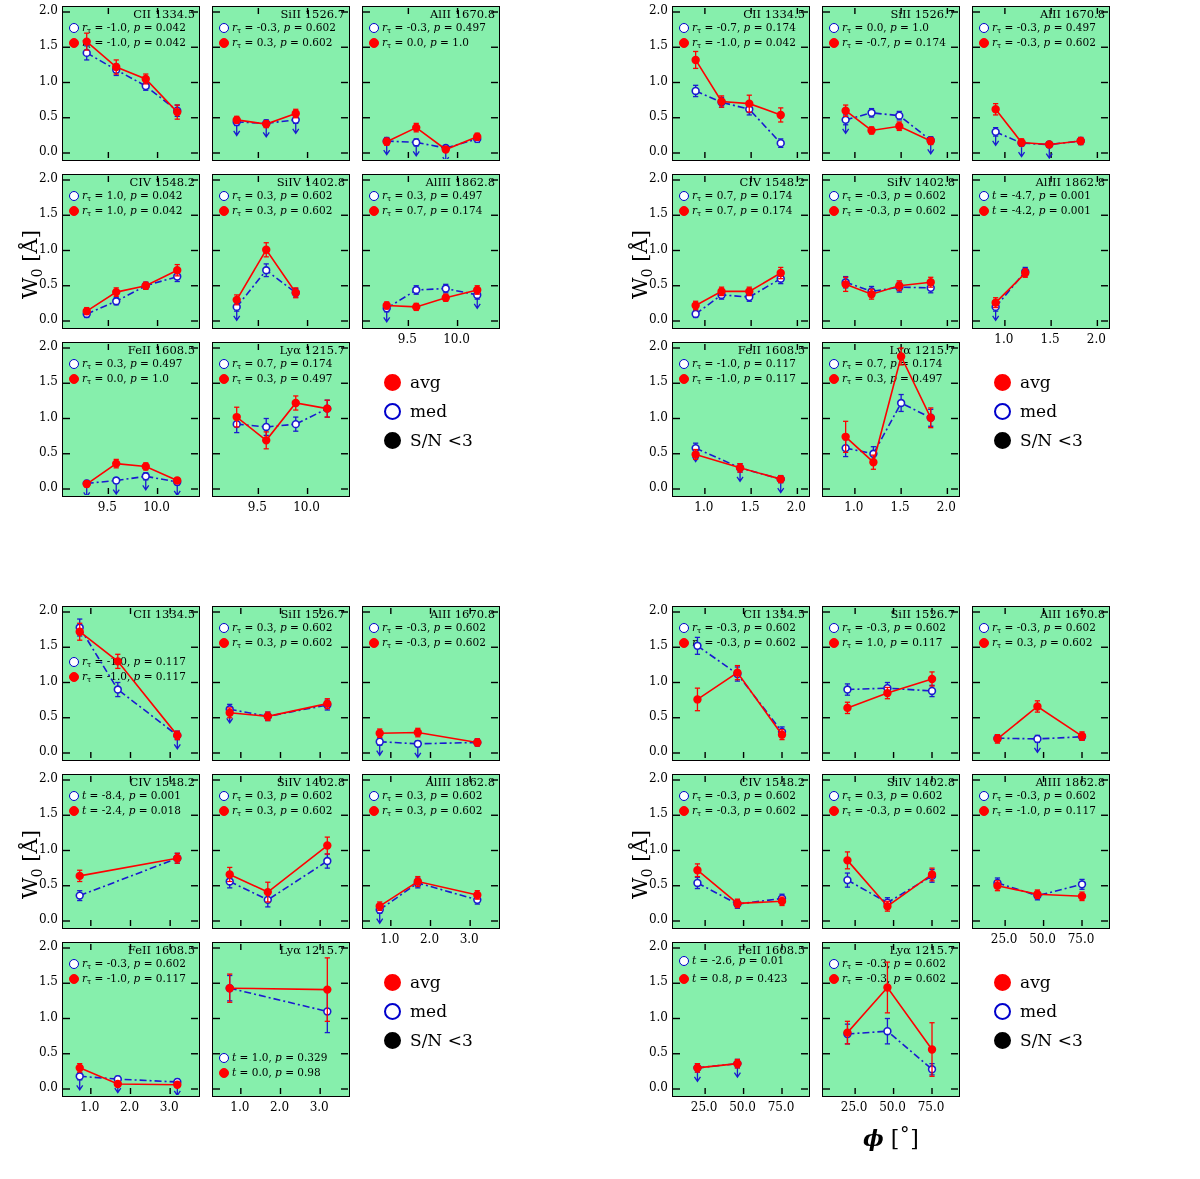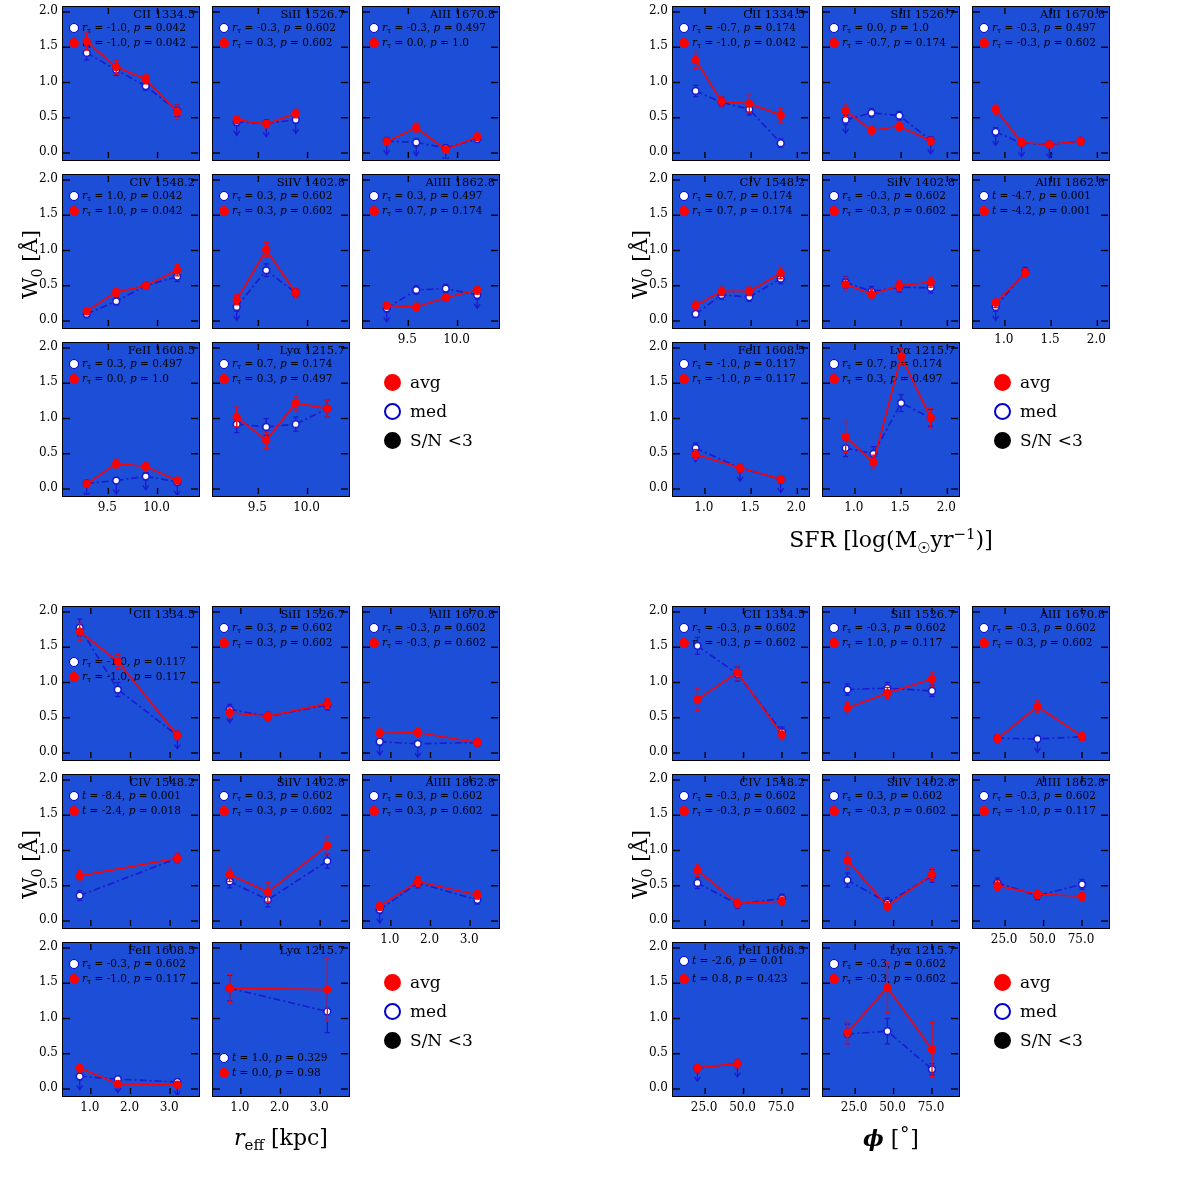--- a/index.html
+++ b/index.html
@@ -1,20 +1,20 @@
 <!DOCTYPE html>
 <html><head>
 <meta charset="utf-8">
 <style>
   html,body{margin:0;padding:0;background:#ffffff;}
   body{width:1200px;height:1179px;font-family:"DejaVu Serif",serif;color:#000;}
   #root{position:relative;width:1200px;height:1179px;}
 
   .quad{position:absolute;}
-  .panel{position:absolute;box-sizing:border-box;border:1.6px solid #000;background:#1d4ed8;}
+  .panel{position:absolute;box-sizing:border-box;border:1.6px solid #000;background:#86efac;}
   .panel svg{display:block;}
 
   .ptitle{
     position:absolute;right:4px;top:1px;font-size:11.5px;line-height:12px;
     font-family:"DejaVu Serif",serif;color:#000;white-space:nowrap;
   }
   .stat{
     position:absolute;font-size:10.5px;line-height:12px;white-space:nowrap;
     font-family:"DejaVu Serif",serif;
   }
@@ -988,21 +988,20 @@
           <line x1="107.7293233082707" x2="107.7293233082707" y1="84.66499999999999" y2="64.92500000000001" stroke="#ff0000" stroke-width="1.3"></line>
           <line x1="105.1293233082707" x2="110.32932330827069" y1="84.66499999999999" y2="84.66499999999999" stroke="#ff0000" stroke-width="1.3"></line>
           <line x1="105.1293233082707" x2="110.32932330827069" y1="64.92500000000001" y2="64.92500000000001" stroke="#ff0000" stroke-width="1.3"></line>
           <circle cx="107.7293233082707" cy="74.795" r="3.4" stroke="#ff0000" stroke-width="1.6" fill="#ff0000"></circle>
         </svg>
       </div>
       <div class="xtick" style="left: 827.895px; top: 500px; width: 52px;">1.0</div>
       <div class="xtick" style="left: 874.135px; top: 500px; width: 52px;">1.5</div>
       <div class="xtick" style="left: 920.376px; top: 500px; width: 52px;">2.0</div>
       <div class="ylabel" style="left: 628px; top: 298.5px;">W<sub>0</sub> [Å]</div>
-      <div class="xlabel" style="left: 632px; width: 518px; top: 525px;">SFR [log(M<sub>☉</sub>yr<sup>−1</sup>)]</div>
       <div class="legend" style="left: 994px; top: 372px;">
         <div class="row">
           <div class="dot-avg"></div>
           <span>avg</span>
         </div>
         <div class="row">
           <div class="dot-med"></div>
           <span>med</span>
         </div>
         <div class="row">
@@ -1414,21 +1413,20 @@
           <line x1="114.31935483870969" x2="114.31935483870969" y1="78.32000000000001" y2="14.870000000000005" stroke="#ff0000" stroke-width="1.3"></line>
           <line x1="111.71935483870969" x2="116.91935483870968" y1="78.32000000000001" y2="78.32000000000001" stroke="#ff0000" stroke-width="1.3"></line>
           <line x1="111.71935483870969" x2="116.91935483870968" y1="14.870000000000005" y2="14.870000000000005" stroke="#ff0000" stroke-width="1.3"></line>
           <circle cx="114.31935483870969" cy="46.595" r="3.4" stroke="#ff0000" stroke-width="1.6" fill="#ff0000"></circle>
         </svg>
       </div>
       <div class="xtick" style="left: 213.823px; top: 1100px; width: 52px;">1.0</div>
       <div class="xtick" style="left: 253.5px; top: 1100px; width: 52px;">2.0</div>
       <div class="xtick" style="left: 293.177px; top: 1100px; width: 52px;">3.0</div>
       <div class="ylabel" style="left: 18px; top: 898.5px;">W<sub>0</sub> [Å]</div>
-      <div class="xlabel" style="left: 22px; width: 518px; top: 1125px;"><i>r</i><sub>eff</sub> [kpc]</div>
       <div class="legend" style="left: 384px; top: 972px;">
         <div class="row">
           <div class="dot-avg"></div>
           <span>avg</span>
         </div>
         <div class="row">
           <div class="dot-med"></div>
           <span>med</span>
         </div>
         <div class="row">

